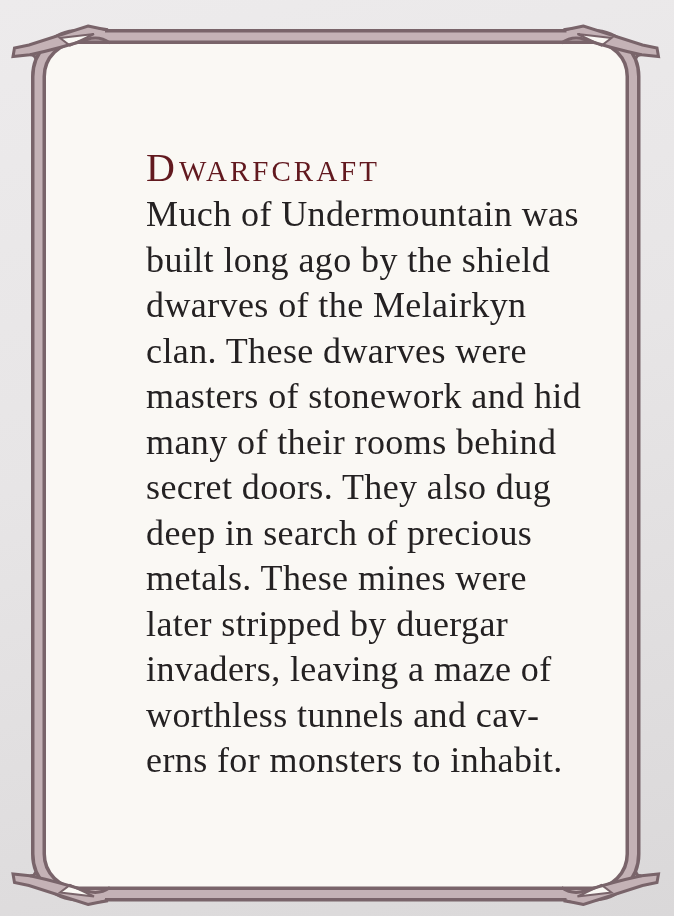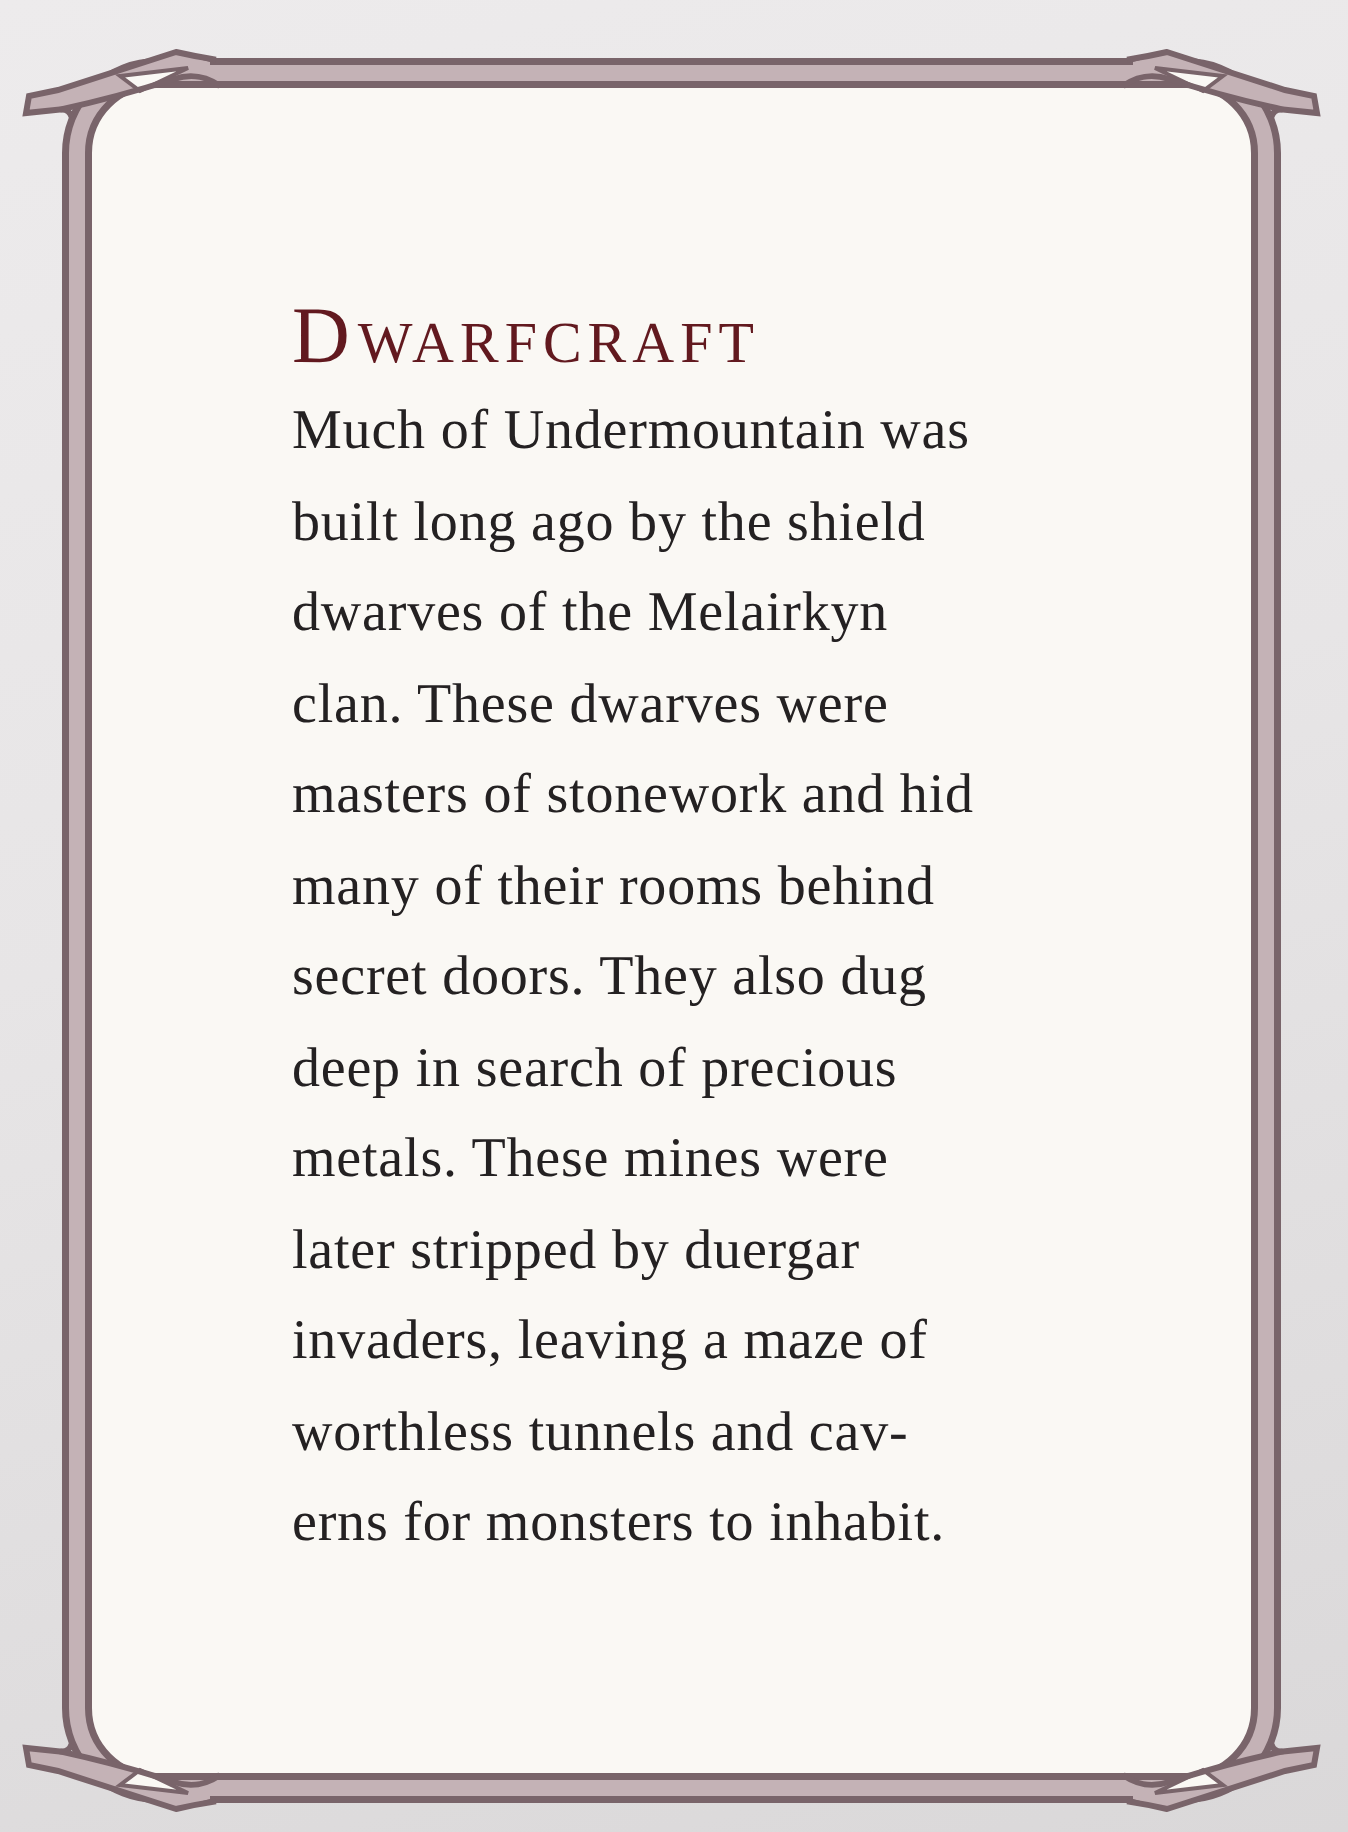--- a/index.html
+++ b/index.html
@@ -39,21 +39,21 @@
     text-transform: uppercase;
     white-space: nowrap;
   }
   .heading::first-letter {
     font-size: 40px;
     letter-spacing: 4px;
   }
   .body-text {
     margin: 2px 0 0 0;
     color: var(--body_text, #242122);
-    font-size: 28px;
+    font-size: 36px;
     line-height: 45.5px;
     letter-spacing: 0.4px;
     white-space: pre-line;
   }
 </style>
 </head>
 <body>
 
 <svg class="frame-svg" viewBox="0 0 674 916" aria-hidden="true">
   <defs>

